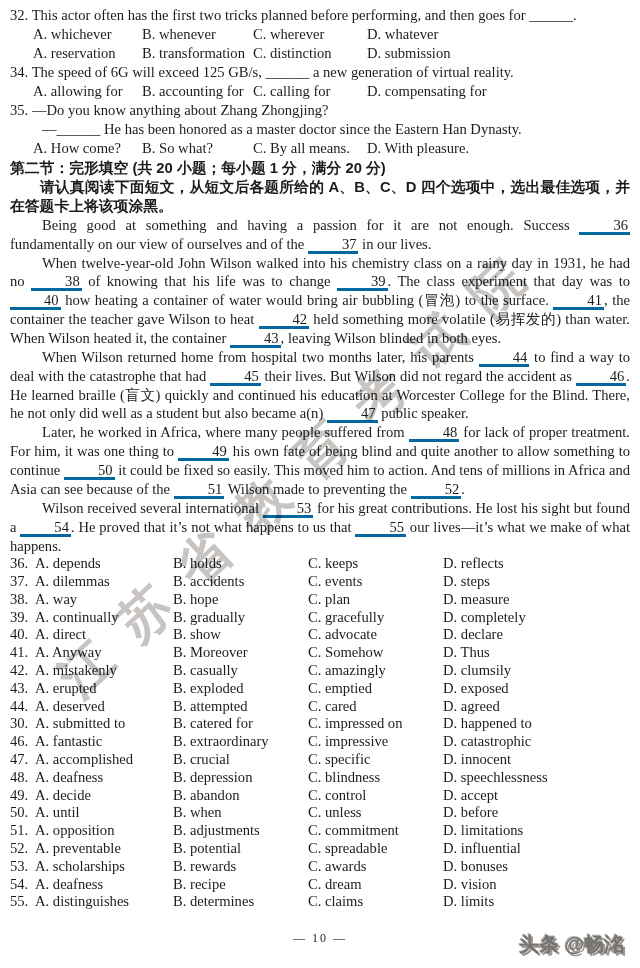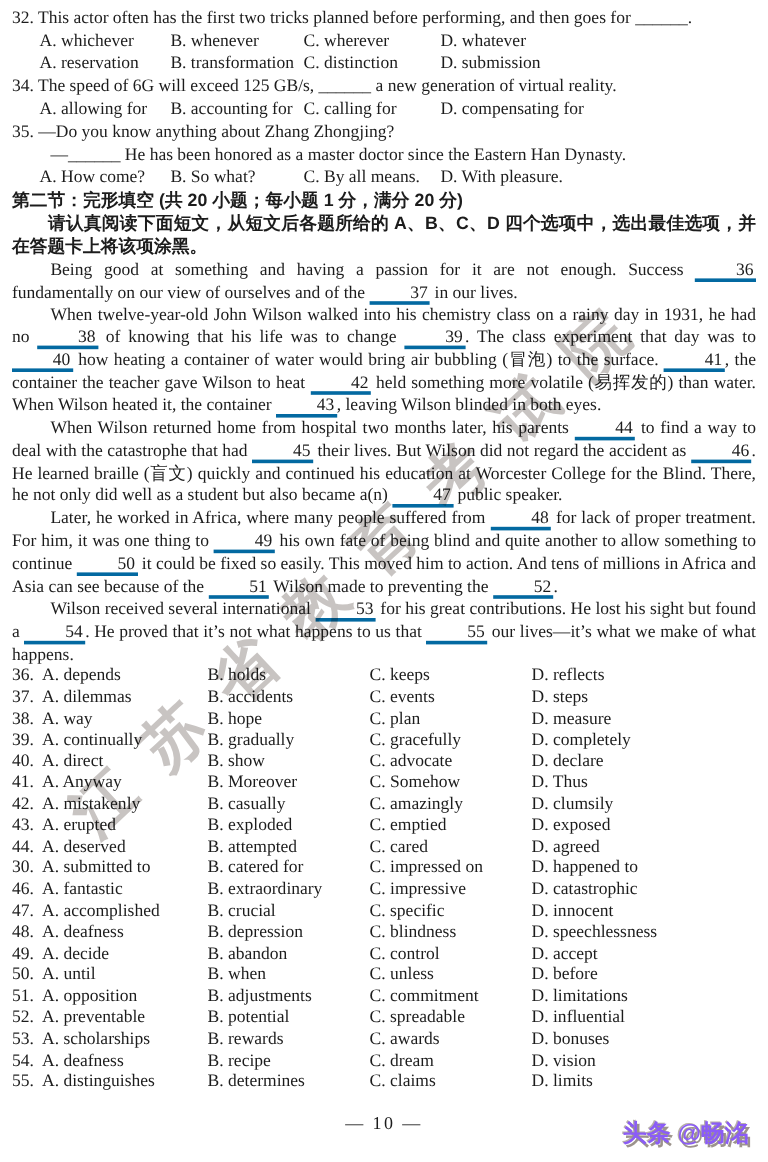--- a/index.html
+++ b/index.html
@@ -49,40 +49,40 @@
   .cloze-row {
     display:grid;
     grid-template-columns:25px 138px 135px 135px auto;
     font-size:14.6px; line-height:17.8px;
   }
   .c-num { text-align:left; }
 
   
   .footer {
     position:absolute; left:0; right:0; bottom:22px;
-    text-align:center; font-size:15px; letter-spacing:2px;
+    text-align:center; font-size:12px; letter-spacing:2px;
   }
 
   
   .wm-diag {
     position:absolute; left:68px; top:652px;
     transform:rotate(-43deg); transform-origin:0 50%;
     font-size:52px; letter-spacing:28px; font-weight:bold;
     color:rgba(146,137,133,0.5);
     white-space:nowrap; pointer-events:none;
     mix-blend-mode:multiply; z-index:5;
     font-family:"Liberation Serif","DejaVu Serif",serif;
   }
 
   
   .wm-credit {
     position:absolute; right:16px; bottom:10px;
     font-family:"Liberation Sans","DejaVu Sans",sans-serif;
     font-weight:bold; font-size:20px;
-    color:#8b5cf6;
+    color:#737373;
     text-shadow:2px 2px 0 #9c938c, -1px -1px 0 #b8b0a9;
     pointer-events:none; z-index:6;
   }
 </style>
 </head>
 <body>
 
 <div class="page">
 
   <div>

